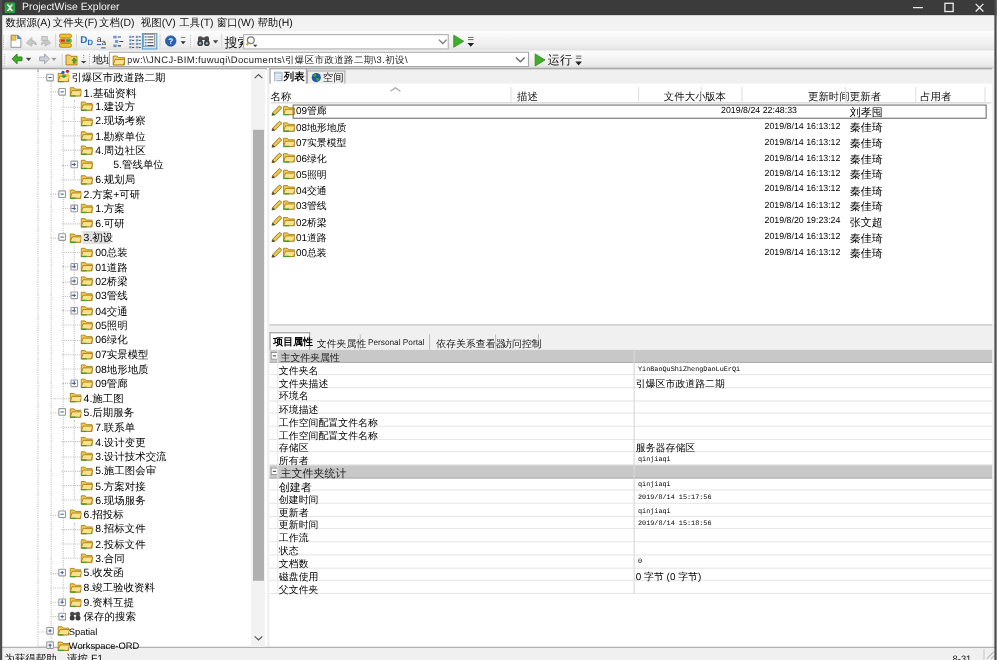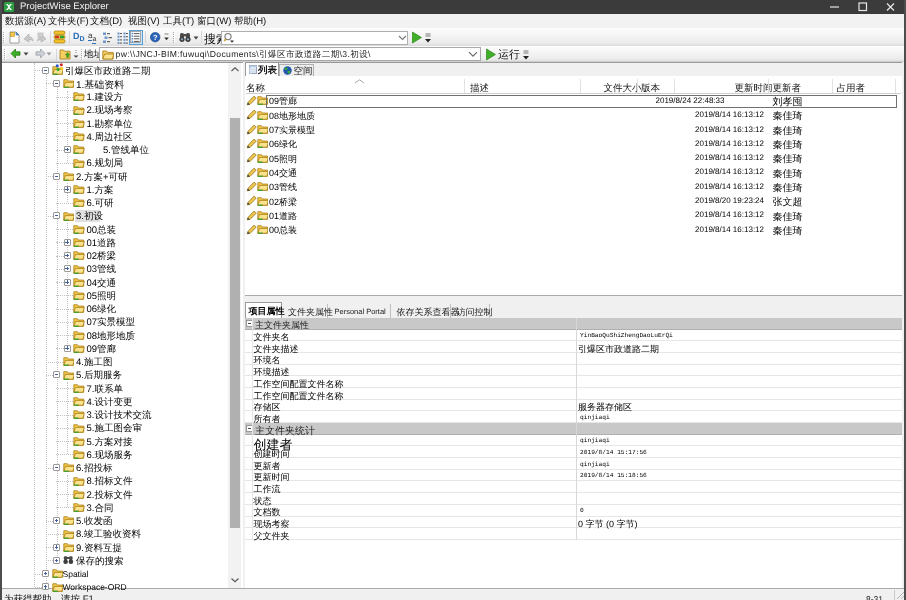--- a/index.html
+++ b/index.html
@@ -379,40 +379,40 @@
 <div class="a" style="left:245px;top:411.4px;width:657px;height:11.68px;border-bottom:1px solid #e6e6e6"></div>
 <div class="a cjk" style="left:253.5px;top:412.8px;font-size:9px;color:#000">所有者</div>
 <div class="a mono" style="left:580px;top:413.8px;font-size:6.2px;color:#000">qinjiaqi</div>
 <div class="a" style="left:245px;top:423.1px;width:657px;height:11.68px;background:#c8c8c8;border-bottom:1px solid #b0b0b0"></div>
 <svg class="a" style="left:245.5px;top:425.3px" width="7" height="7">
     <rect x="0.5" y="0.5" width="6" height="6" fill="#fff" stroke="#888" stroke-width="0.8"></rect>
     <line x1="2" y1="3.5" x2="5" y2="3.5" stroke="#333" stroke-width="0.9"></line>
   </svg>
 <div class="a cjk" style="left:255px;top:424.3px;font-size:10px;color:#222">主文件夹统计</div>
 <div class="a" style="left:245px;top:434.8px;width:657px;height:11.68px;border-bottom:1px solid #e6e6e6"></div>
-<div class="a cjk" style="left:253.5px;top:436.2px;font-size:13px;color:#000">创建者</div>
+<div class="a cjk" style="left:253.5px;top:436.2px;font-size:10px;color:#000">创建者</div>
 <div class="a mono" style="left:580px;top:437.2px;font-size:6.2px;color:#000">qinjiaqi</div>
 <div class="a" style="left:245px;top:446.5px;width:657px;height:11.68px;border-bottom:1px solid #e6e6e6"></div>
 <div class="a cjk" style="left:253.5px;top:447.9px;font-size:9px;color:#000">创建时间</div>
 <div class="a mono" style="left:580px;top:448.9px;font-size:6.2px;color:#000">2019/8/14 15:17:56</div>
 <div class="a" style="left:245px;top:458.2px;width:657px;height:11.68px;border-bottom:1px solid #e6e6e6"></div>
 <div class="a cjk" style="left:253.5px;top:459.6px;font-size:9px;color:#000">更新者</div>
 <div class="a mono" style="left:580px;top:460.6px;font-size:6.2px;color:#000">qinjiaqi</div>
 <div class="a" style="left:245px;top:469.8px;width:657px;height:11.68px;border-bottom:1px solid #e6e6e6"></div>
 <div class="a cjk" style="left:253.5px;top:471.2px;font-size:9px;color:#000">更新时间</div>
 <div class="a mono" style="left:580px;top:472.2px;font-size:6.2px;color:#000">2019/8/14 15:18:56</div>
 <div class="a" style="left:245px;top:481.5px;width:657px;height:11.68px;border-bottom:1px solid #e6e6e6"></div>
 <div class="a cjk" style="left:253.5px;top:482.9px;font-size:9px;color:#000">工作流</div>
 <div class="a" style="left:245px;top:493.2px;width:657px;height:11.68px;border-bottom:1px solid #e6e6e6"></div>
 <div class="a cjk" style="left:253.5px;top:494.6px;font-size:9px;color:#000">状态</div>
 <div class="a" style="left:245px;top:504.9px;width:657px;height:11.68px;border-bottom:1px solid #e6e6e6"></div>
 <div class="a cjk" style="left:253.5px;top:506.3px;font-size:9px;color:#000">文档数</div>
 <div class="a mono" style="left:580px;top:507.3px;font-size:6.2px;color:#000">0</div>
 <div class="a" style="left:245px;top:516.6px;width:657px;height:11.68px;border-bottom:1px solid #e6e6e6"></div>
-<div class="a cjk" style="left:253.5px;top:518.0px;font-size:9px;color:#000">现场考察</div>
+<div class="a cjk" style="left:253.5px;top:518.0px;font-size:9px;color:#000">磁盘使用</div>
 <div class="a cjk" style="left:578px;top:518.0px;font-size:9px;color:#000">0 字节 (0 字节)</div>
 <div class="a" style="left:245px;top:528.2px;width:657px;height:11.68px;border-bottom:1px solid #e6e6e6"></div>
 <div class="a cjk" style="left:253.5px;top:529.6px;font-size:9px;color:#000">父文件夹</div>
 <div class="a" style="left:251.5px;top:318px;width:1px;height:222px;background:#e6e6e6"></div>
 <div class="a" style="left:575.5px;top:318px;width:1px;height:222px;background:#d8d8d8"></div>
 <div class="a" style="left:0;top:588px;width:906px;height:1px;background:#ababab"></div>
 <div class="a" style="left:0;top:589.5px;width:906px;height:10.5px;background:#f0f0f0"></div>
 <div class="a cjk" style="left:4px;top:592.5px;font-size:9.5px;color:#111">为获得帮助，请按 F1</div>
 <div class="a" style="left:866px;top:593.5px;font-size:8.5px;color:#111">8-31</div>
 <div class="a" style="left:894px;top:590px;width:1px;height:10px;background:#c8c8c8"></div>

